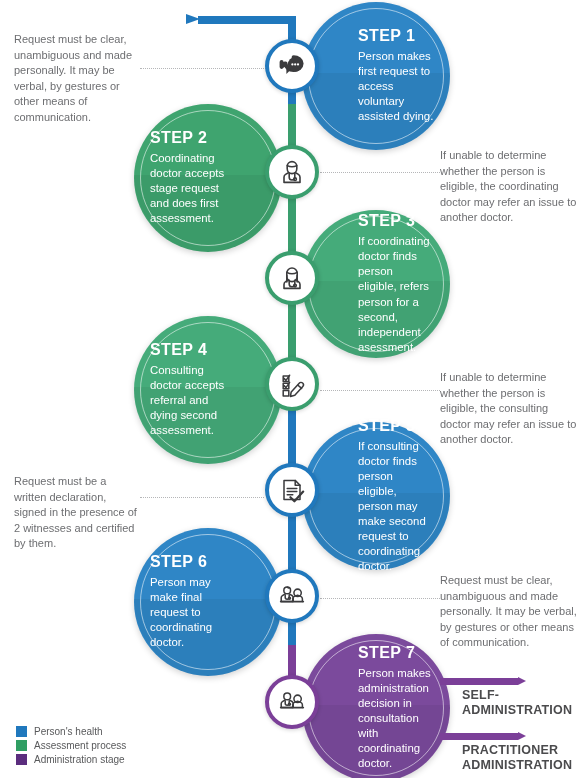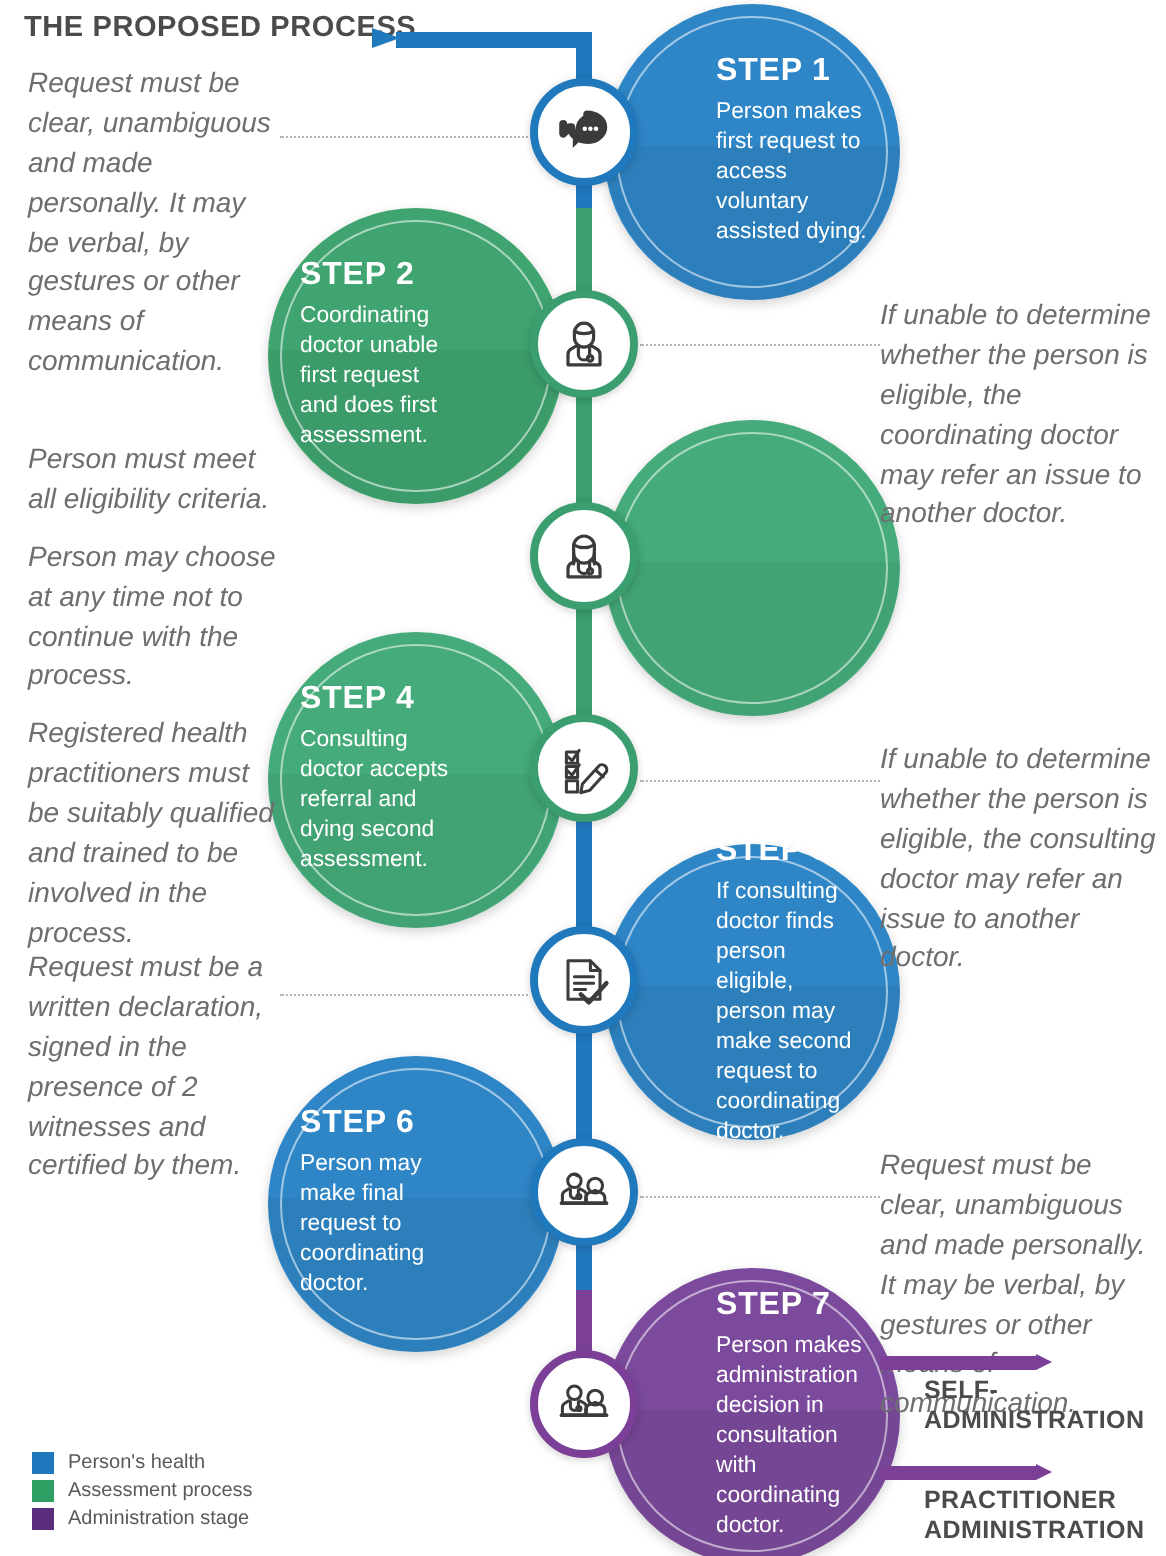--- a/index.html
+++ b/index.html
@@ -100,22 +100,22 @@
   #ico1 { left:265px; top:39px; }
   #ico2 { left:265px; top:145px; }
   #ico3 { left:265px; top:251px; }
   #ico4 { left:265px; top:357px; }
   #ico5 { left:265px; top:463px; }
   #ico6 { left:265px; top:569px; }
   #ico7 { left:265px; top:675px; }
 
   
   .note {
-    position:absolute; font-size:14px; line-height:1.42;
-    color:#6d6e71; width:126px;font-style:italic;
+    position:absolute; font-size:11px; line-height:1.42;
+    color:#6d6e71; width:126px;
   }
   .note p { margin-bottom:9px; }
   .note p:last-child { margin-bottom:0; }
   .note-l { left:14px; text-align:left; }
   .note-r { left:440px; text-align:left; width:140px; }
 
   #note1 { top:32px; }
   #note2 { top:148px; }
   #note3 { top:220px; }
   #note4 { top:370px; }
@@ -166,21 +166,20 @@
   }
 
   svg { display:block; }
   .ln { fill:none; stroke:#3b3b3d; stroke-width:5; stroke-linecap:round; stroke-linejoin:round; }
 </style>
 </head>
 <body>
 
 <div id="stage">
 
-  <div class="title">THE PROPOSED PROCESS</div>
   <div class="header-arrow">
     <svg viewBox="0 0 16 14">
         <path d="M0 1 L14 6 L0 11 Z" fill="#2078bd"></path>
       </svg>
   </div>
   <div class="header-bar"></div>
   <div class="header-drop"></div>
 
   <div class="spine sp-blue1"></div>
   <div class="spine sp-green1"></div>
@@ -201,27 +200,31 @@
       <div class="num">STEP 1</div>
       <div class="body">Person makes first request to access voluntary assisted dying.</div>
     </div>
   </div>
 
   <div class="step c-green left-text" id="step2">
     <div class="band"></div>
     <div class="ring"></div>
     <div class="txt">
       <div class="num">STEP 2</div>
-      <div class="body">Coordinating doctor unable first request and does first assessment.</div>
+      <div class="body">Coordinating doctor accepts stage request and does first assessment.</div>
     </div>
   </div>
 
   <div class="step c-green2 right-text" id="step3">
     <div class="band"></div>
     <div class="ring"></div>
+    <div class="txt">
+      <div class="num">STEP 3</div>
+      <div class="body">If coordinating doctor finds person eligible, refers person for a second, independent asessment.</div>
+    </div>
   </div>
 
   <div class="step c-green2 left-text" id="step4">
     <div class="band"></div>
     <div class="ring"></div>
     <div class="txt">
       <div class="num">STEP 4</div>
       <div class="body">Consulting doctor accepts referral and dying second assessment.</div>
     </div>
   </div>
@@ -346,25 +349,20 @@
   </div>
 
   <div class="note note-l" id="note1">
     <p>Request must be clear, unambiguous and made personally. It may be verbal, by gestures or other means of communication.</p>
   </div>
 
   <div class="note note-r" id="note2">
     <p>If unable to determine whether the person is eligible, the coordinating doctor may refer an issue to another doctor.</p>
   </div>
 
-  <div class="note note-l" id="note3">
-    <p>Person must meet all eligibility criteria.</p>
-    <p>Person may choose at any time not to continue with the process.</p>
-    <p>Registered health practitioners must be suitably qualified and trained to be involved in the process.</p>
-  </div>
 
   <div class="note note-r" id="note4">
     <p>If unable to determine whether the person is eligible, the consulting doctor may refer an issue to another doctor.</p>
   </div>
 
   <div class="note note-l" id="note5">
     <p>Request must be a written declaration, signed in the presence of 2 witnesses and certified by them.</p>
   </div>
 
   <div class="note note-r" id="note6">

